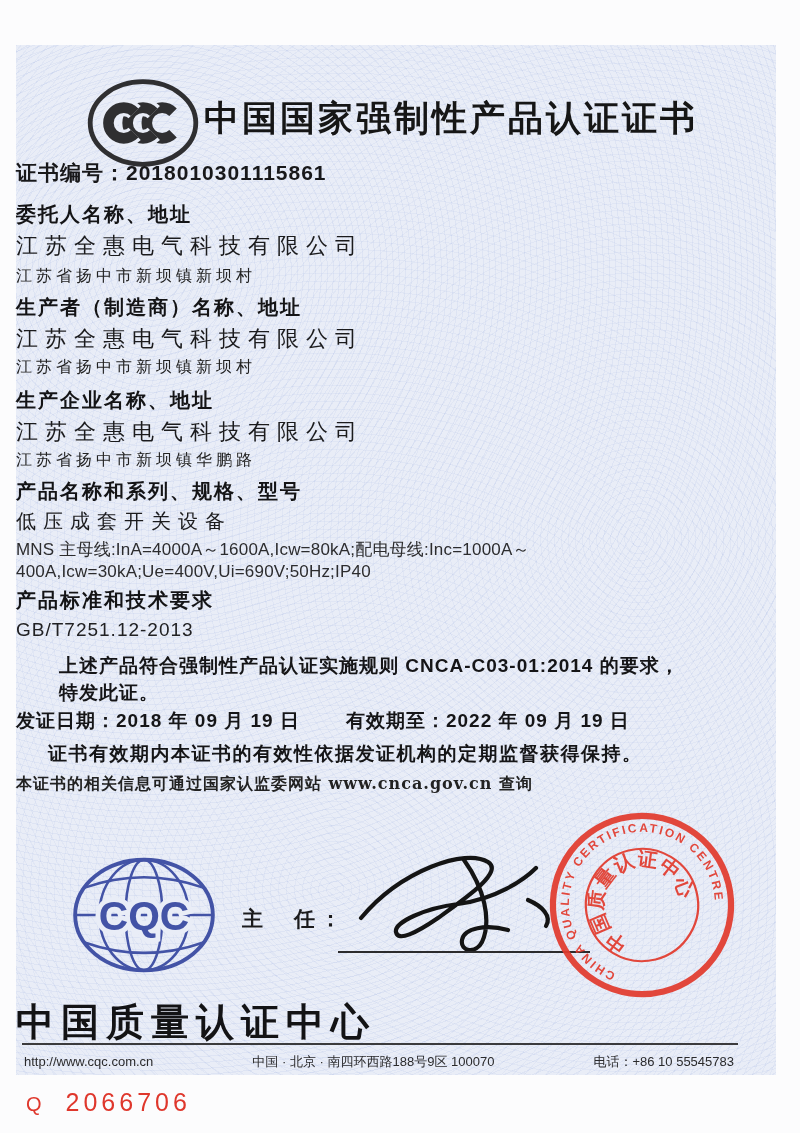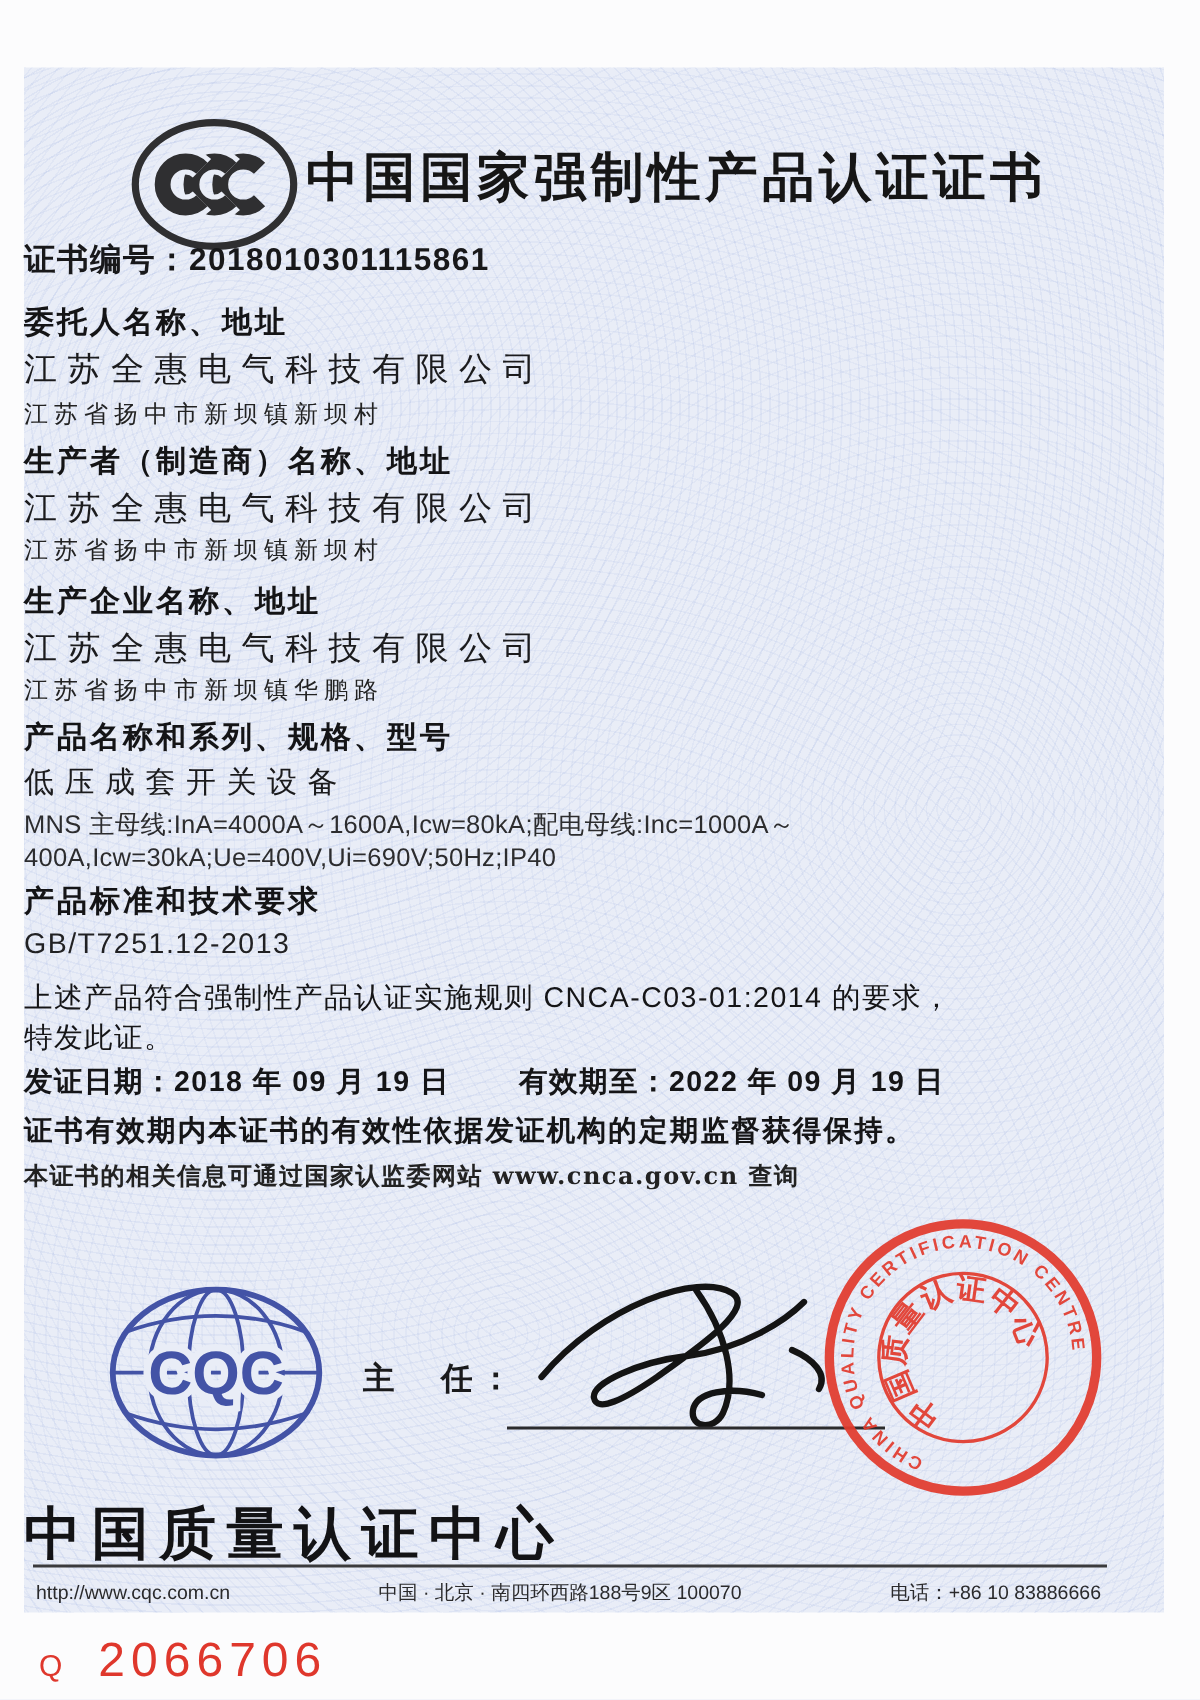--- a/index.html
+++ b/index.html
@@ -21,42 +21,42 @@
   .title{
     position:absolute;left:110px;right:0;top:50px;text-align:center;
     font-size:35px;font-weight:bold;letter-spacing:3px;color:#161616;
   }
   .certno{top:114px;font-size:21px;font-weight:bold;letter-spacing:1px;color:#18181a;}
   .sec-heading{font-size:20px;font-weight:bold;letter-spacing:2px;color:#141416;}
   .kai-name{font-family:"DejaVu Serif",serif;font-size:22px;letter-spacing:7px;color:#1b1b1d;}
   .kai-addr{font-family:"DejaVu Serif",serif;font-size:16px;letter-spacing:4px;color:#222;}
   .spec{font-size:17px;line-height:22px;letter-spacing:0.2px;color:#2c2c2e;}
   .std-val{font-size:19px;letter-spacing:1px;color:#212123;}
-  .statement{font-size:19px;font-weight:normal;line-height:27px;letter-spacing:1px;color:#151517;}
+  .statement{font-size:19px;font-weight:bold;line-height:27px;letter-spacing:1px;color:#151517;padding-left:43px;}
   .dates{top:663px;font-size:19px;font-weight:bold;letter-spacing:1px;color:#151517;}
   .dates .gap{display:inline-block;width:46px;}
-  .validity{top:696px;font-size:19px;font-weight:bold;letter-spacing:1.5px;color:#151517;}
+  .validity{top:696px;font-size:19px;font-weight:bold;letter-spacing:1.5px;color:#151517;padding-left:32px;}
   .infonote{top:729px;font-family:"DejaVu Serif",serif;font-size:16px;font-weight:600;letter-spacing:1px;color:#222;}
   .cqc-logo{position:absolute;left:55px;top:808px;}
   .ccc-logo{position:absolute;left:68px;top:30px;}
   .sign-label{position:absolute;left:226px;top:860px;font-size:21px;font-weight:bold;letter-spacing:5px;color:#1a1a1c;}
   .sign-svg{position:absolute;left:330px;top:795px;}
   .sign-line{position:absolute;left:322px;top:906px;width:252px;height:2px;background:#2b2b2d;}
   .seal{position:absolute;left:528px;top:762px;transform:rotate(-14deg);opacity:.93;}
   .issuer-name{top:952px;font-size:38px;font-weight:bold;letter-spacing:7px;color:#131315;}
   .rule{position:absolute;left:6px;top:998px;width:716px;height:2px;background:#3b3b3d;}
   .footer{
     position:absolute;left:8px;right:42px;top:1008px;
     display:flex;justify-content:space-between;align-items:baseline;
     font-size:13px;color:#2a2a2c;
   }
   .footer .f-addr,.footer .f-phone{font-family:Liberation Sans, sans-serif;text-align:center;}
   .serial{position:absolute;left:26px;top:1088px;color:#df372c;letter-spacing:4px;}
   .serial .q{font-size:20px;margin-right:20px;}
-  .serial .num{font-size:32px;}
+  .serial .num{font-size:25px;}
 </style>
 </head>
 <body>
 
 <div class="paper">
 
   <div class="ccc-logo">
     <svg width="118" height="96" viewBox="0 0 120 100">
       <ellipse cx="60" cy="50" rx="55" ry="43" fill="none" stroke="#2f2f31" stroke-width="5"></ellipse>
       <path d="M91.3,38.7 A16,16 0 1 0 91.3,61.3" fill="none" stroke="#2f2f31" stroke-width="11"></path>
@@ -141,19 +141,19 @@
     <text font-size="22" font-weight="bold" fill="#e23b2e" letter-spacing="1.5">
       <textPath href="#sealArcCn" textLength="186" lengthAdjust="spacing">中国质量认证中心</textPath>
     </text>
   </svg>
 
   <div class="abs issuer-name">中国质量认证中心</div>
   <div class="rule"></div>
   <div class="footer">
     <span class="f-web">http://www.cqc.com.cn</span>
     <span class="f-addr">中国 · 北京 · 南四环西路188号9区  100070</span>
-    <span class="f-phone">电话：+86 10 83886666</span>
+    <span class="f-phone">电话：+86 10 55545783</span>
   </div>
 </div>
 
 <div class="serial">
   <span class="q">Q</span><span class="num">2066706</span>
 </div>
 
 </body></html>

